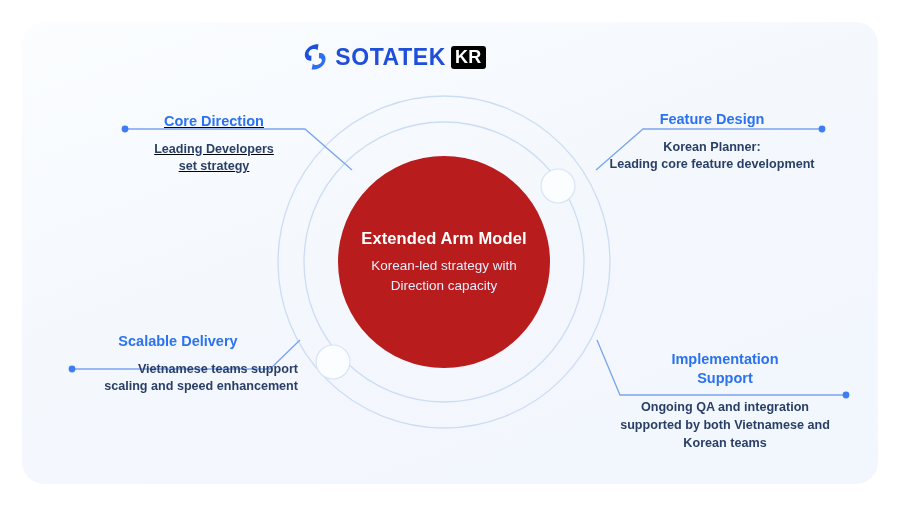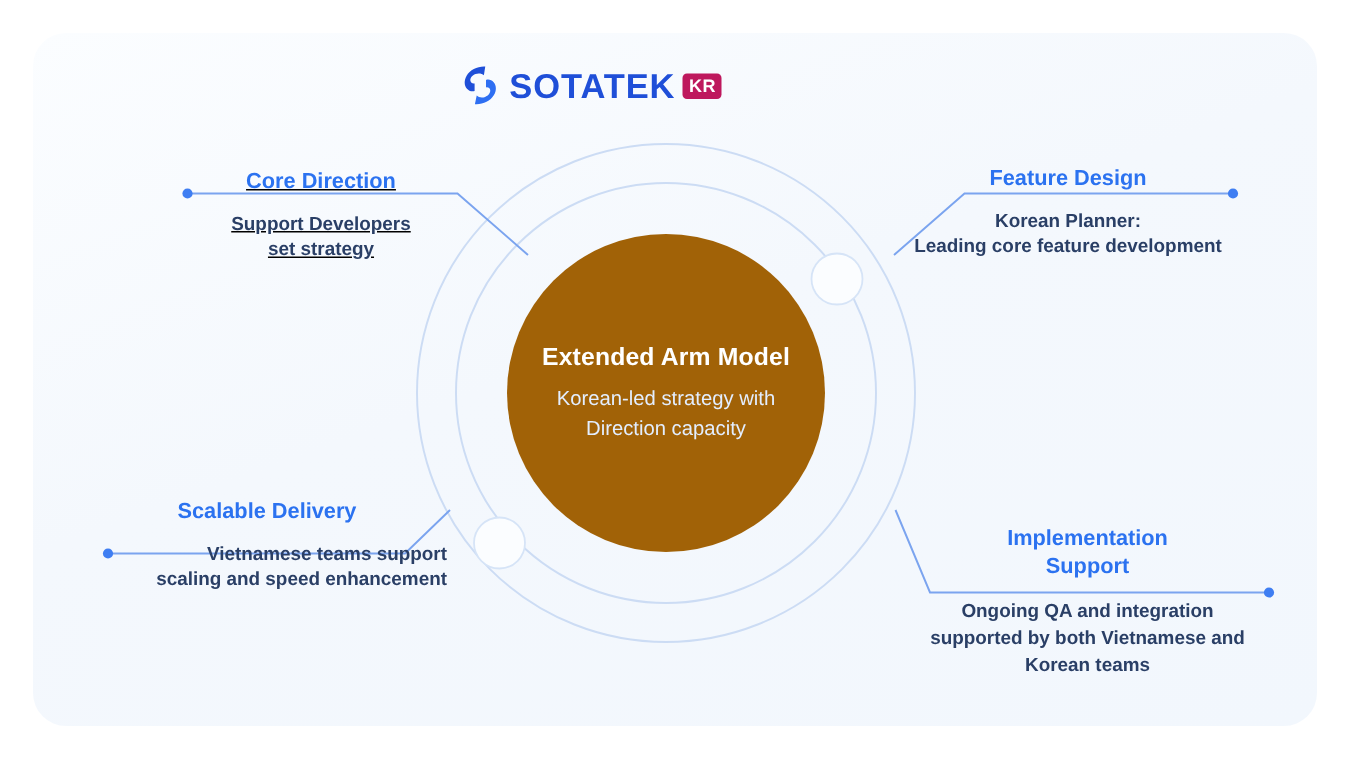--- a/index.html
+++ b/index.html
@@ -61,41 +61,41 @@
   }
   #logo .wordmark {
     font-size: 23px;
     font-weight: 700;
     letter-spacing: 0.6px;
     color: #1f4fd8;
     line-height: 1;
     display: block;
   }
   #logo .kr {
-    background: #be185d;
+    background: #000000;
     color: #ffffff;
-    font-size: 12px;
+    font-size: 18px;
     font-weight: 700;
     letter-spacing: 0.4px;
     border-radius: 3px;
     padding: 2px 4px 3px 4px;
     line-height: 1;
     display: block;
     margin-left: -2px;
   }
 
   
   #core {
     position: absolute;
     left: 338px;
     top: 156px;
     width: 212px;
     height: 212px;
     border-radius: 50%;
-    background: #a16207;
+    background: #b91c1c;
     display: flex;
     flex-direction: column;
     align-items: center;
     justify-content: center;
     text-align: center;
     box-sizing: border-box;
     padding: 0 16px;
   }
   #core .core-title {
     color: #ffffff;
@@ -193,21 +193,21 @@
   </div>
 
   <div id="core">
     <div class="core-title">Extended Arm Model</div>
     <div class="core-sub">Korean-led strategy with
 Direction capacity</div>
   </div>
 
   <div class="callout" id="callout-core-direction">
     <p class="c-title">Core Direction</p>
-    <p class="c-body">Support Developers
+    <p class="c-body">Leading Developers
 set strategy</p>
   </div>
 
   <div class="callout" id="callout-feature-design">
     <p class="c-title">Feature Design</p>
     <p class="c-body">Korean Planner:
 Leading core feature development</p>
   </div>
 
   <div class="callout" id="callout-scalable-delivery">

